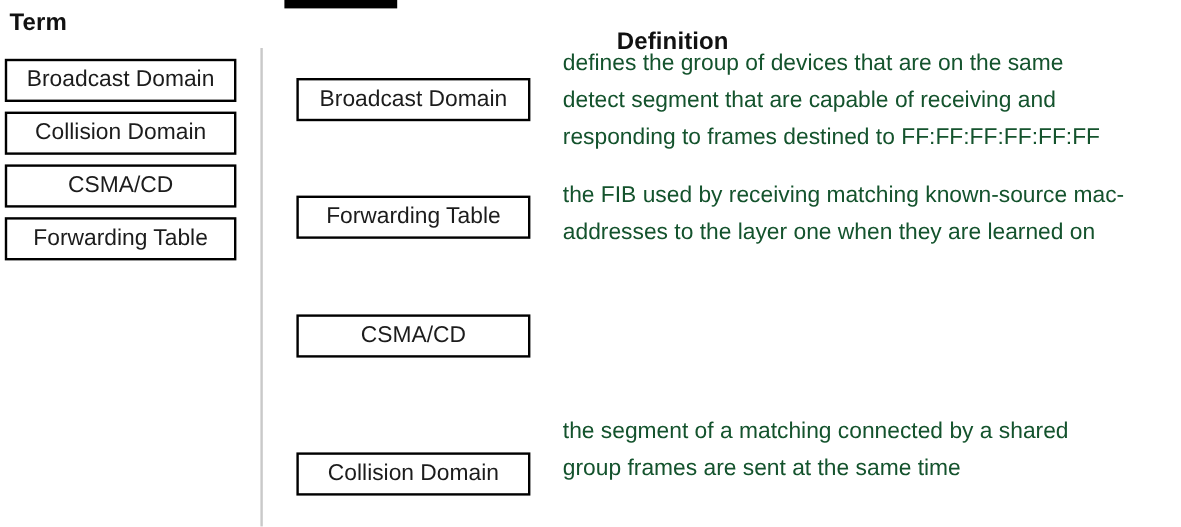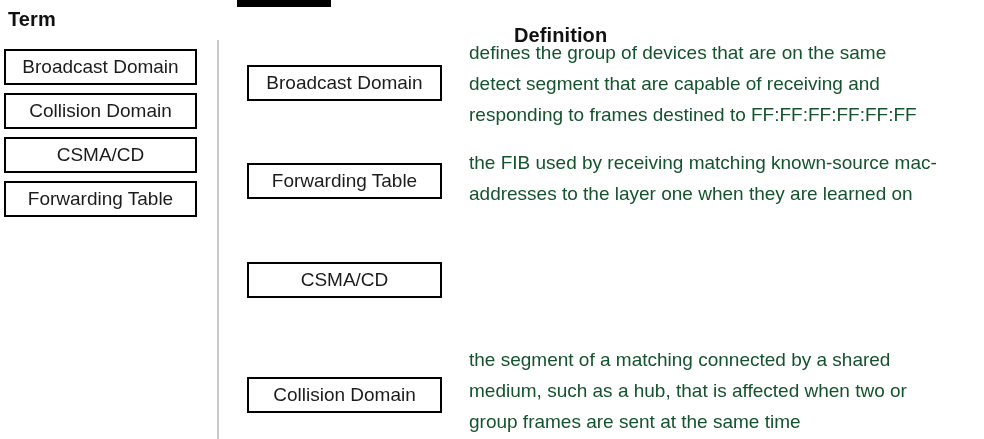--- a/index.html
+++ b/index.html
@@ -111,17 +111,16 @@
   </div>
 
   <div class="definition d2">
     <div class="line">the FIB used by receiving matching known-source mac-</div>
     <div class="line">addresses to the layer one when they are learned on</div>
   </div>
 
 
   <div class="definition d4">
     <div class="line">the segment of a matching connected by a shared</div>
-    <div class="line">medium, such as a hub, that is affected when two or</div>
     <div class="line">group frames are sent at the same time</div>
   </div>
 
 </div>
 
 </body></html>

